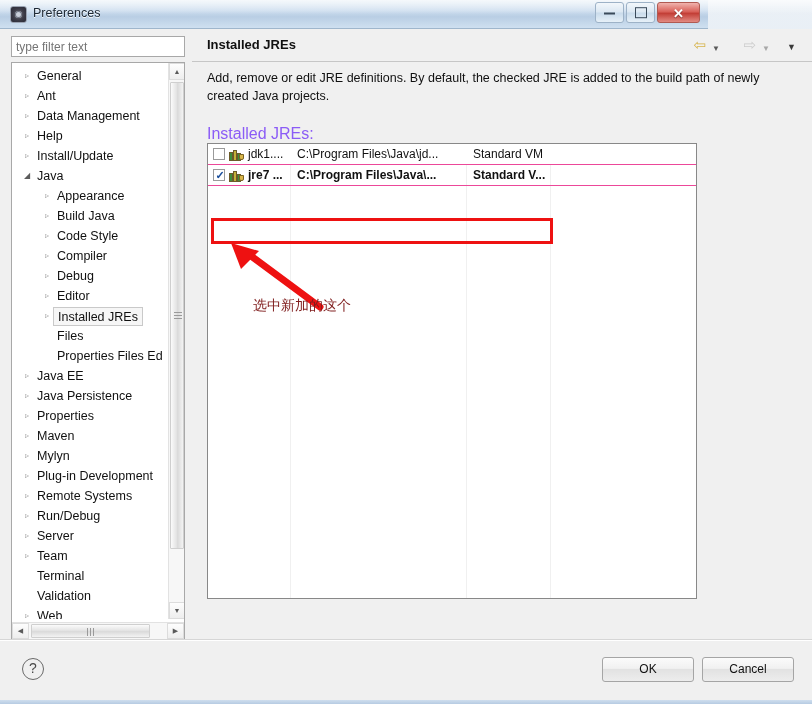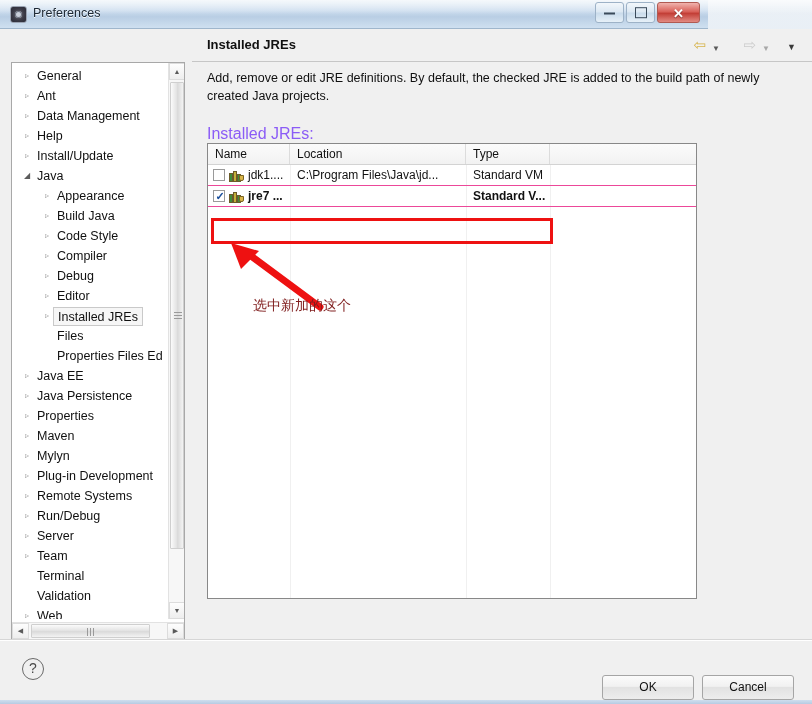--- a/index.html
+++ b/index.html
@@ -293,21 +293,21 @@
     content: ""; position: absolute; left: 0; top: 0; width: 812px; height: 1px;
     background: #ffffff;
   }
   #help-btn {
     position: absolute; left: 22px; top: 18px; width: 22px; height: 22px;
     border-radius: 50%; border: 1.5px solid #6a6a6a;
     color: #4a4a4a; font-size: 14px; text-align: center; line-height: 19px;
     cursor: default;
   }
   .fbtn {
-    position: absolute; top: 35px; width: 92px; height: 25px;
+    position: absolute; top: 17px; width: 92px; height: 25px;
     border: 1px solid #a5a5a5; border-radius: 3px;
     background: linear-gradient(180deg,#fbfbfb 0%, #f1f1f1 45%, #e2e2e2 50%, #ededed 100%);
     font-family: "Liberation Sans", sans-serif; font-size: 12px; color: #111111;
     text-align: center; line-height: 23px; cursor: default;
   }
   #btn-ok { left: 602px; }
   #btn-cancel { left: 702px; }
 
   
   #win-edge {
@@ -331,20 +331,21 @@
     <div class="win-btn" id="btn-max">
       <span class="glyph"></span>
     </div>
     <div class="win-btn" id="btn-close">
       <span class="glyph">✕</span>
     </div>
   </div>
 
   <div id="dialog-body">
 
+    <input id="filter-input" type="text" placeholder="type filter text" style="">
 
     <div id="tree-panel">
       <div id="tree-list">
           <div class="tree-row lvl0">
             <span class="arrow">▹</span>
             <span class="lbl">General</span>
           </div>
           <div class="tree-row lvl0">
             <span class="arrow">▹</span>
             <span class="lbl">Ant</span>
@@ -476,26 +477,20 @@
         <div class="nav-ico" id="nav-back-dd">▼</div>
         <div class="nav-ico" id="nav-fwd">⇨</div>
         <div class="nav-ico" id="nav-fwd-dd">▼</div>
         <div class="nav-ico" id="nav-menu-dd">▼</div>
       </div>
 
       <div id="page-desc">Add, remove or edit JRE definitions. By default, the checked JRE is added to the build path of newly created Java projects.</div>
       <div id="table-label">Installed JREs:</div>
 
       <div id="jre-table">
-        <div id="table-head">
-          <div class="th" id="th-name">Name</div>
-          <div class="th" id="th-loc">Location</div>
-          <div class="th" id="th-type">Type</div>
-          <div class="th" id="th-blank"></div>
-        </div>
         <div class="colline" id="cl1"></div>
         <div class="colline" id="cl2"></div>
         <div class="colline" id="cl3"></div>
         <div id="table-body">
             <div class="trow">
               <div class="cell c-name">
                 <span class="cbox"></span>
                 <span class="jre-ico">
                   <span class="bk1"></span>
                   <span class="bk2"></span>
@@ -511,20 +506,21 @@
               <div class="cell c-name">
                 <span class="cbox checked"></span>
                 <span class="jre-ico">
                   <span class="bk1"></span>
                   <span class="bk2"></span>
                   <span class="bk3"></span>
                   <span class="cup"></span>
                 </span>
                 <span class="txt">jre7 ...</span>
               </div>
+              <div class="cell c-loc">C:\Program Files\Java\...</div>
               <div class="cell c-type">Standard V...</div>
             </div>
           </div>
       </div>
 
     </div>
 
     <div id="red-box"></div>
     <svg id="red-arrow" viewBox="0 0 110 72" xmlns="http://www.w3.org/2000/svg">
       <path d="M 95 66 L 22 12" stroke="#ee1111" stroke-width="7" stroke-linecap="round" fill="none"></path>

